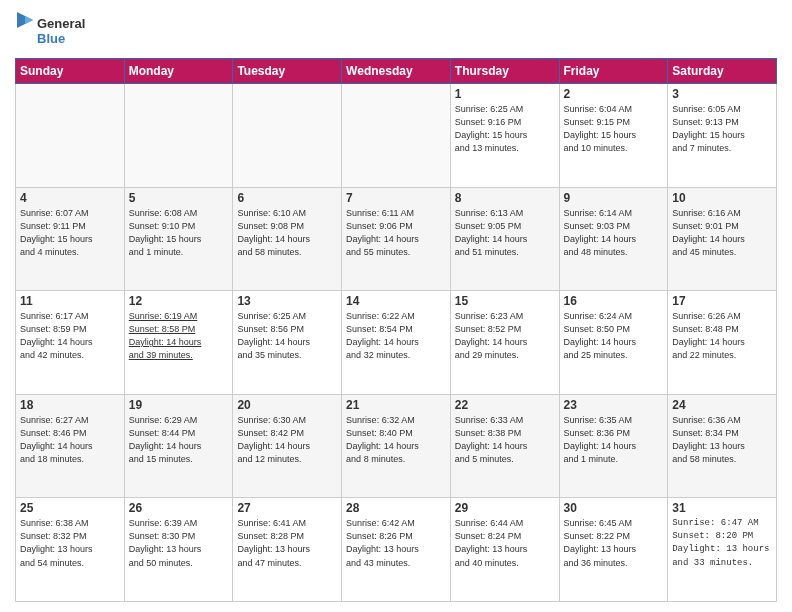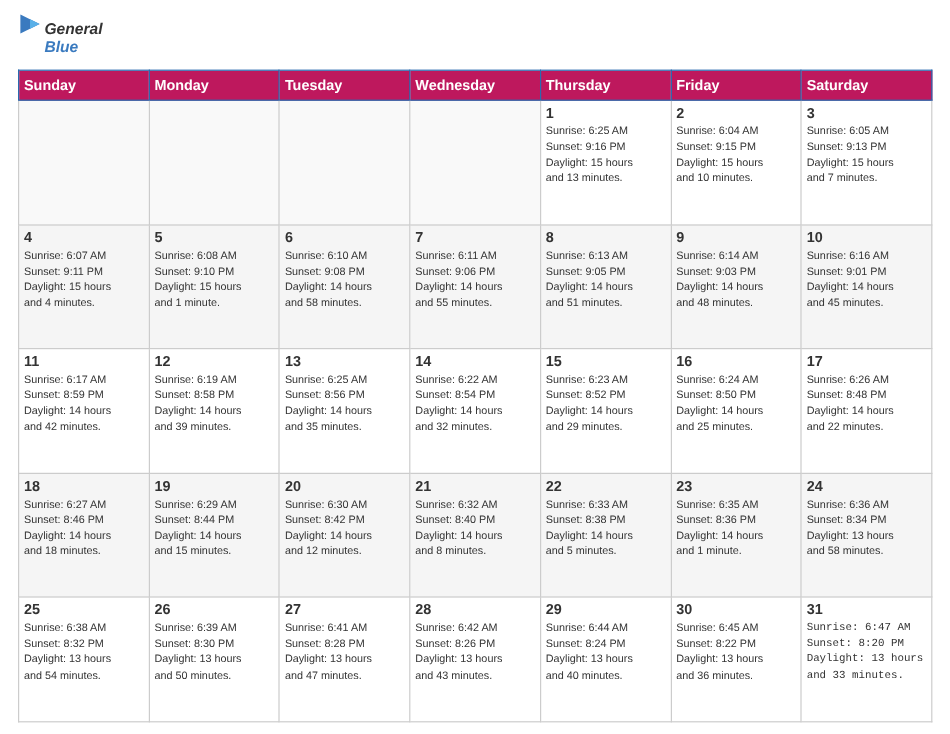--- a/index.html
+++ b/index.html
@@ -20,21 +20,20 @@
     .header {
       display: flex;
       justify-content: space-between;
       align-items: flex-start;
       margin-bottom: 8px;
     }
     .logo {
       display: flex;
       align-items: center;
       gap: 4px;
-      font-style: italic;
     }
     .title-section {
       text-align: right;
     }
     .month-title {
       font-size: 32px;
       font-weight: bold;
       color: #333;
       line-height: 1;
     }
@@ -199,21 +198,21 @@
         <tr>
           <td>
             <span class="day-number">11</span>
             <div class="day-info" style="white-space: pre-line;">Sunrise: 6:17 AM
 Sunset: 8:59 PM
 Daylight: 14 hours
 and 42 minutes.</div>
           </td>
           <td>
             <span class="day-number">12</span>
-            <div class="day-info" style="white-space: pre-line;">Sunrise: 6:19 AM
+            <div class="day-info" style="white-space: pre-line; text-decoration: underline;">Sunrise: 6:19 AM
 Sunset: 8:58 PM
 Daylight: 14 hours
 and 39 minutes.</div>
           </td>
           <td>
             <span class="day-number">13</span>
             <div class="day-info" style="white-space: pre-line;">Sunrise: 6:25 AM
 Sunset: 8:56 PM
 Daylight: 14 hours
 and 35 minutes.</div>

